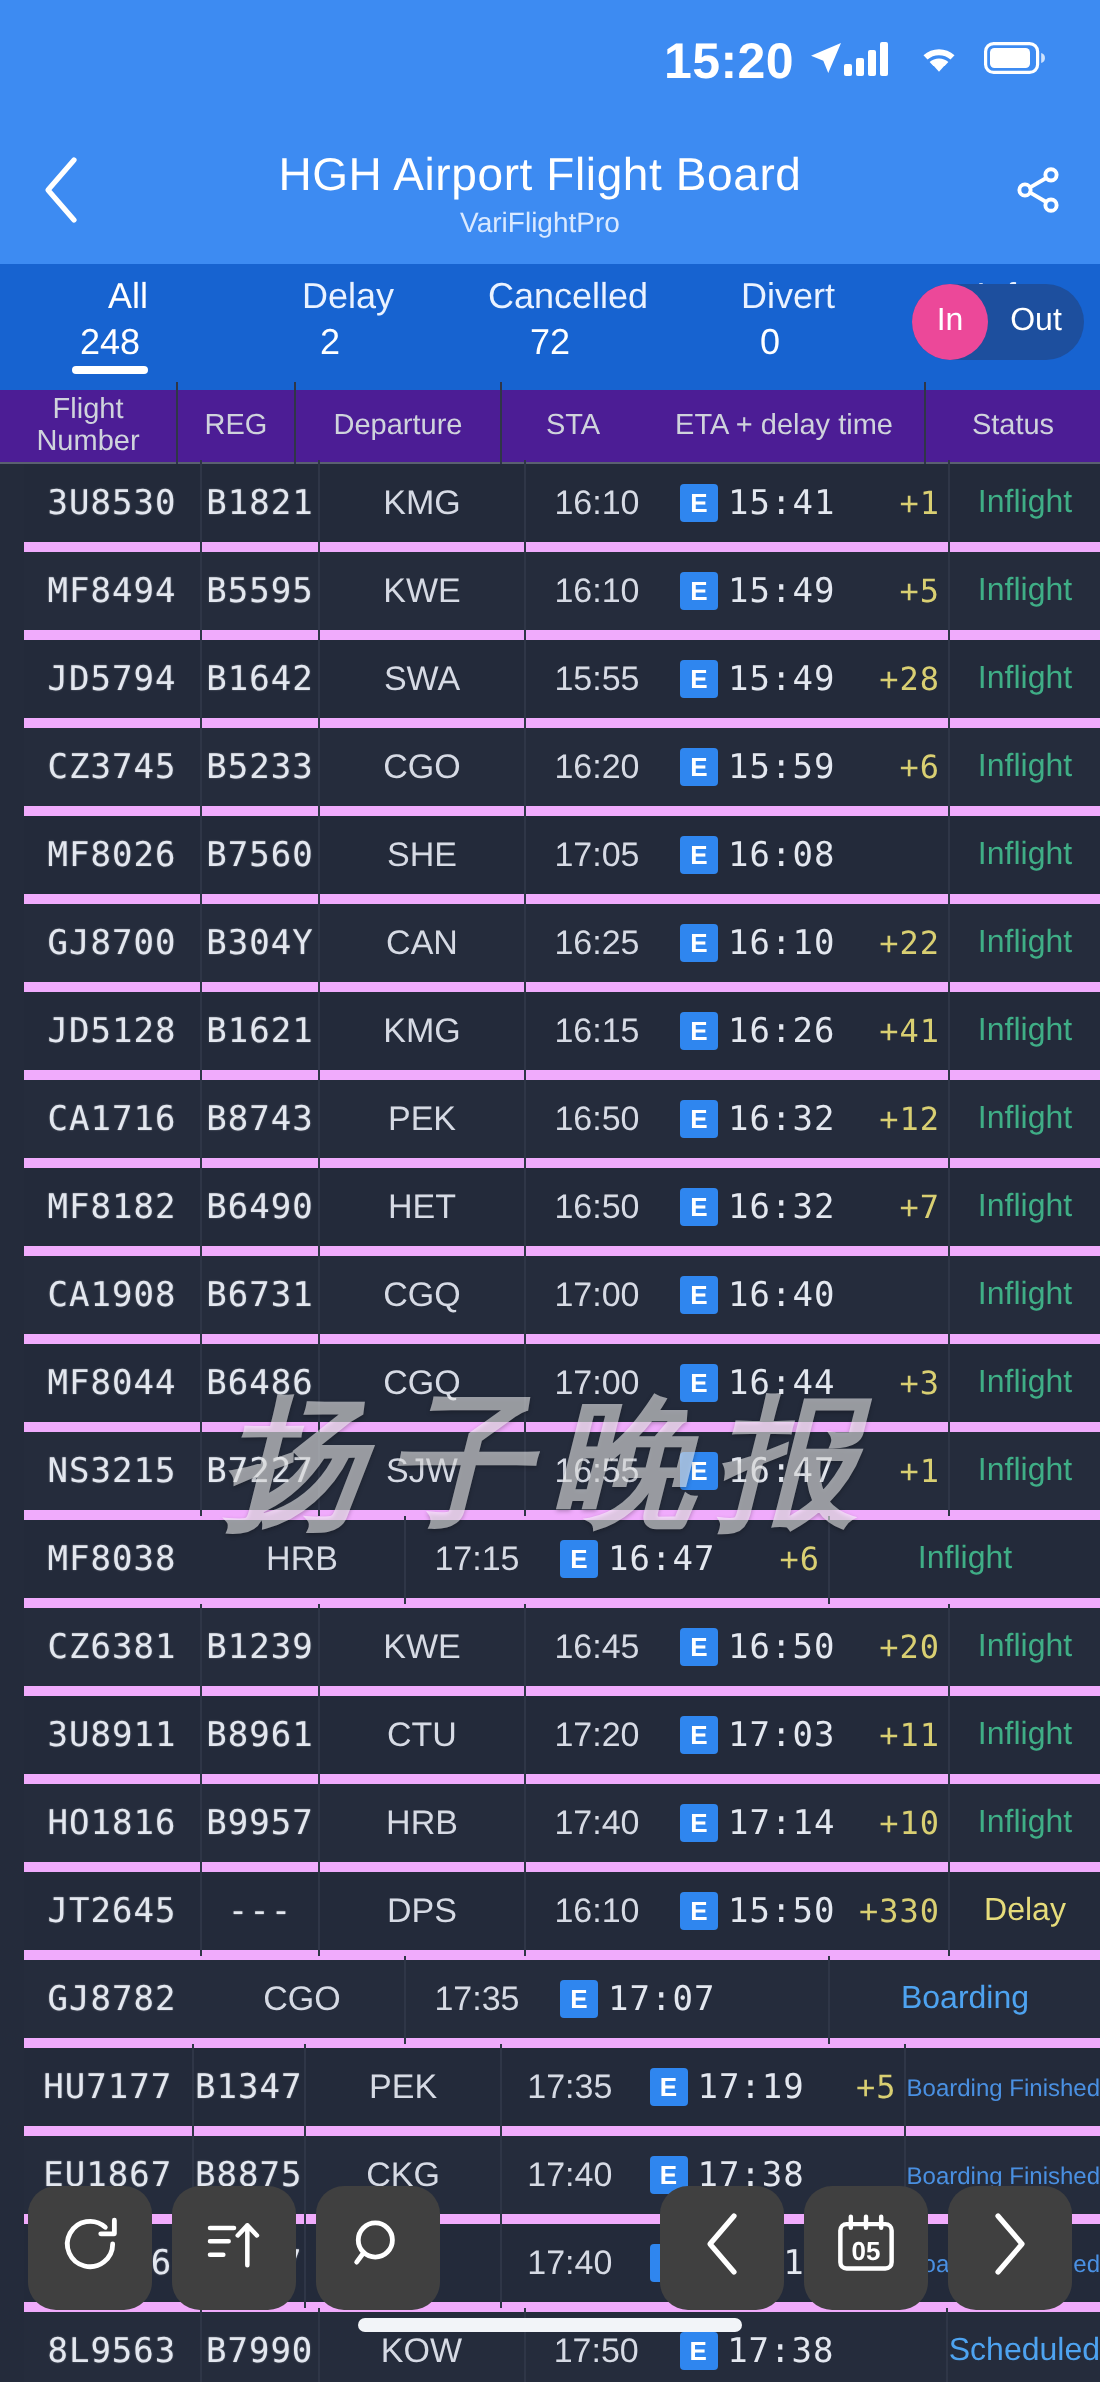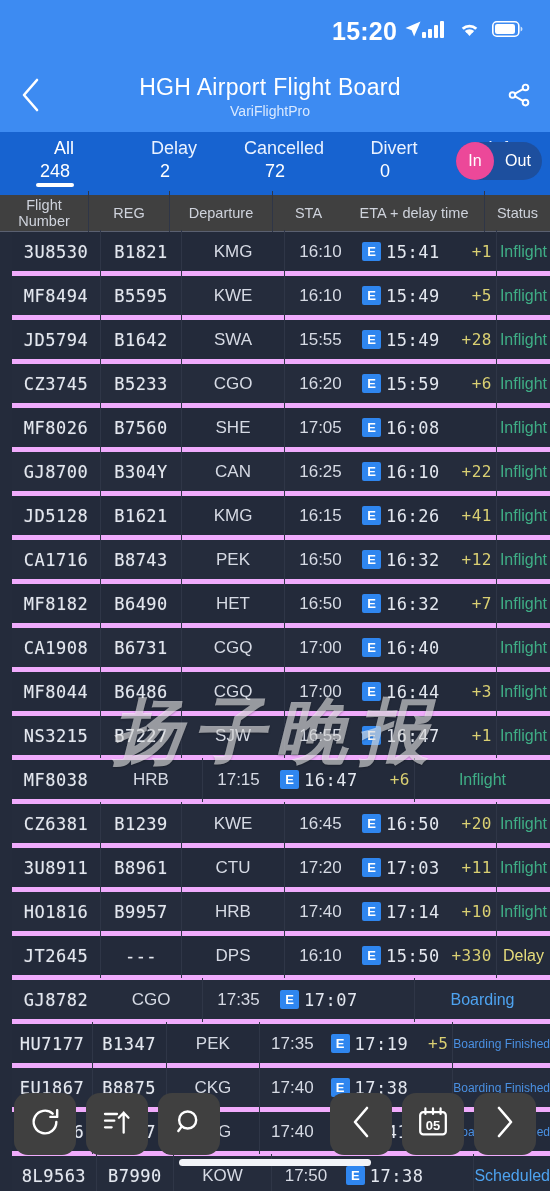--- a/index.html
+++ b/index.html
@@ -58,39 +58,39 @@
     background: #ec4899;
     display: flex; align-items: center; justify-content: center;
     color: #fff; font-size: 16px;
   }
   .inout .out {
     flex: 1; text-align: center; color: #ffffff; font-size: 16px;
   }
 
   
   .thead {
-    height: 37px; background: #404040;
+    height: 37px; background: #4c1d95;
     display: flex; align-items: center;
     border-bottom: 1px solid #5a6070;
   }
   .thead .cell { color: #cfd3dc; font-size: 14.5px; text-align: center; }
 
   
   .tbody { background: #242b3b; position: relative; }
   .row {
     height: 44px; display: flex; align-items: center;
     border-bottom: 1px solid #2e real;
   }
   .row { border-bottom: 5px solid #f0abfc; margin-left: 12px; }
   .row:nth-child(even) { background: #252c3c; }
   .row:nth-child(odd)  { background: #232a3a; }
 
   .cell { text-align: center; position: relative; }
   .c-flight { width: 88px; }
-  .c-reg    { width: 82px; border-left: 1px solid #2f3647; border-right: 1px solid #2f3647; height: 44px; display:flex; align-items:center; justify-content:center; }
+  .c-reg    { width: 60px; border-left: 1px solid #2f3647; border-right: 1px solid #2f3647; height: 44px; display:flex; align-items:center; justify-content:center; }
   .c-dep    { width: 102px; }
   .c-sta    { width: 72px; border-left: 1px solid #2f3647; height: 44px; display:flex; align-items:center; justify-content:center;}
   .c-eta    { width: 140px; display: flex; align-items: center; justify-content: flex-start; padding-left: 6px; gap: 5px; }
   .c-status { flex: 1; border-left: 1px solid #2f3647; height: 44px; display:flex; align-items:center; justify-content:center; }
 
   .led {
     font-family: "DejaVu Sans Mono", monospace;
     font-size: 17px; color: #e3e7ef; letter-spacing: 0.5px;
     text-shadow: 0 0 1px rgba(255,255,255,.35);
   }

